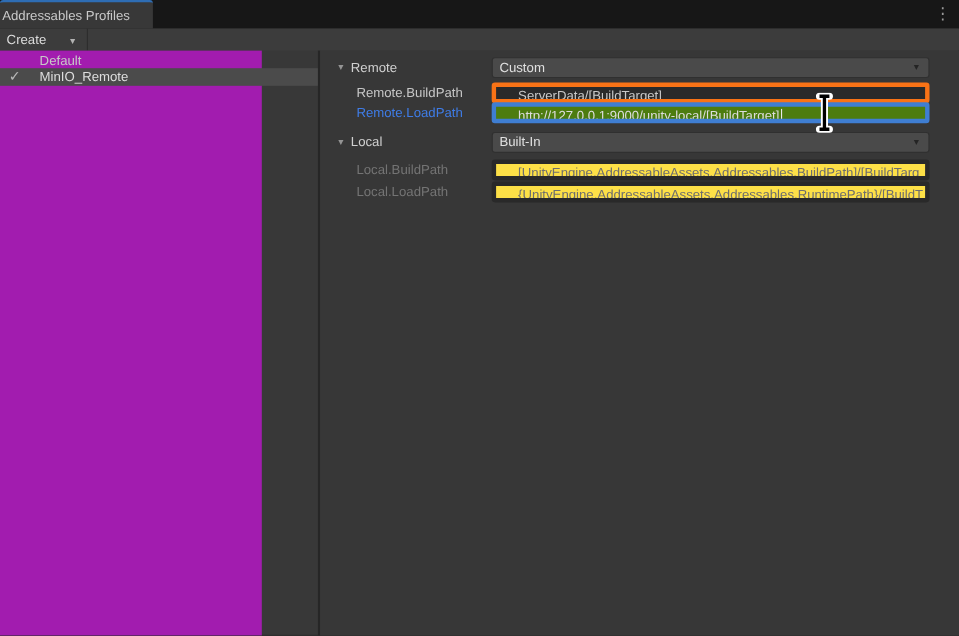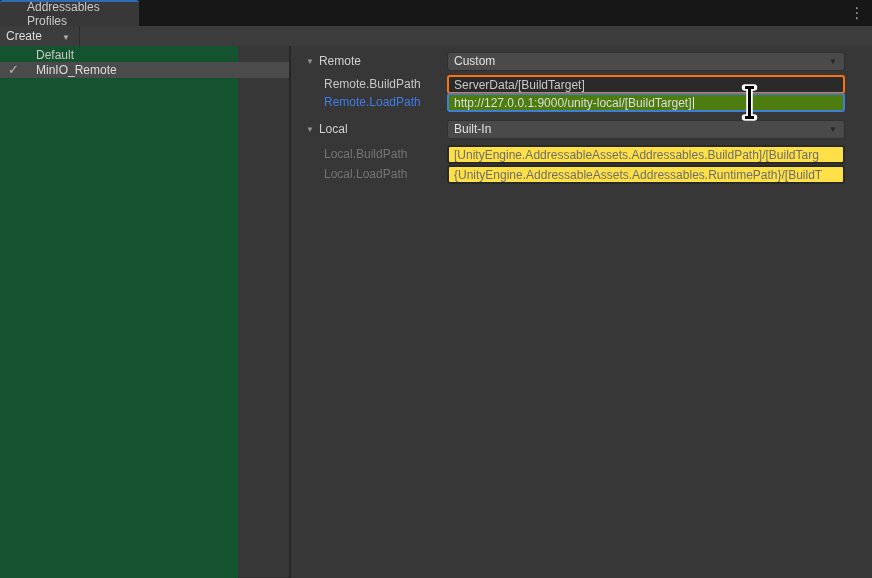--- a/index.html
+++ b/index.html
@@ -7,60 +7,60 @@
   .window {
     position:relative; width:872px; height:578px; overflow:hidden;
     font-family:"Liberation Sans","DejaVu Sans",sans-serif; font-size:12px;
     background:#383838; box-shadow: inset -1px 0 0 #2a2a2a, inset 0 -1px 0 #2e2e2e;
   }
   
   .tabbar { position:absolute; left:0; top:0; width:872px; height:26px; background:#171717; }
   .tab {
     position:absolute; left:0; top:0; width:139px; height:26px; background:#383838;
     border-top:2px solid #2e6db4; color:#c9c9c9;
-    display:flex; align-items:center; padding-left:27px;
+    display:flex; align-items:center; padding-left:2px;
     border-radius:3px 3px 0 0;
   }
   .menu-dots {
     position:absolute; right:6px; top:3px; width:18px; height:20px;
     color:#9a9a9a; font-size:15px; line-height:20px; text-align:center;
     letter-spacing:0; cursor:default;
   }
   
   .toolbar { position:absolute; left:0; top:26px; width:872px; height:20px; background:#3c3c3c; }
   .create-btn {
     position:absolute; left:0; top:0; height:20px; padding:0 9px 0 6px;
     display:flex; align-items:center; gap:20px; color:#dcdcdc;
     border-right:1px solid #2d2d2d;
   }
   .create-arrow { font-size:8px; color:#b2b2b2; transform:translateY(1px); }
   
-  .left-panel { position:absolute; left:0; top:46px; width:238px; height:532px; background:#14532d;padding-left:12px; }
+  .left-panel { position:absolute; left:0; top:46px; width:238px; height:532px; background:#a21caf;padding-left:12px; }
   .list-row { position:absolute; left:0; width:290px; height:15px; line-height:15px; color:#c8c8c8; }
   .list-row .row-label { position:absolute; left:36px; top:0; white-space:nowrap; }
   .row-default { top:2px; }
   .row-selected { top:16px; height:16px; line-height:16px; background:#4b4b4b; color:#dedede; }
   .check { position:absolute; left:8px; top:0; width:20px; color:#b7b7b7; font-size:13px; }
   
   .splitter { position:absolute; left:289px; top:46px; width:2px; height:532px; background:#262626; }
   
   .right-panel { position:absolute; left:291px; top:46px; width:581px; height:532px; background:#373737; }
   .insp-row { position:absolute; left:0; width:581px; height:19px; }
   .row-1 { top:6px; }  .row-2 { top:29px; } .row-3 { top:47px; }
   .row-4 { top:74px; } .row-5 { top:99px; } .row-6 { top:119px; } .row-7 { top:140px; }
   .fold-label { position:absolute; left:15px; top:0; height:19px; line-height:19px; color:#d0d0d0; display:flex; align-items:center; gap:5px; }
   .fold-tri { font-size:8px; color:#949494; transform:translateY(0px); }
   .field-label { position:absolute; left:33px; top:0; height:19px; line-height:19px; color:#c6c6c6; white-space:nowrap; }
   .label-plain { left:17px; }
   .label-blue { color:#3f7ce6; }
   .label-disabled { color:#747474; }
   .field {
     position:absolute; left:156px; top:0; width:398px; height:19px;
-    background:#2a2a2a; border:2px solid #f97316; border-radius:3px;
-    color:#c8c8c8; line-height:17px; padding:0 5px;
+    background:#2a2a2a; border:4px solid #f97316; border-radius:3px;
+    color:#c8c8c8; line-height:17px; padding:0 20px;
     white-space:nowrap; overflow:hidden;
   }
   .field-focused { border-color:#3f7ed2; background:#4d7c0f; color:#dddddd; }
   .field-disabled { background:#fde047; border-color:#292929; color:#6e6e6e; }
   .caret { display:inline-block; width:1px; height:12px; background:#eaeaea; vertical-align:-2px; margin-left:1px; }
   .dropdown {
     position:absolute; left:156px; top:0; width:398px; height:19px;
     background:#4a4a4a; border:1px solid #303030; border-radius:3px;
     color:#e0e0e0; line-height:17px; padding:0 20px 0 6px;
     white-space:nowrap; overflow:hidden;

